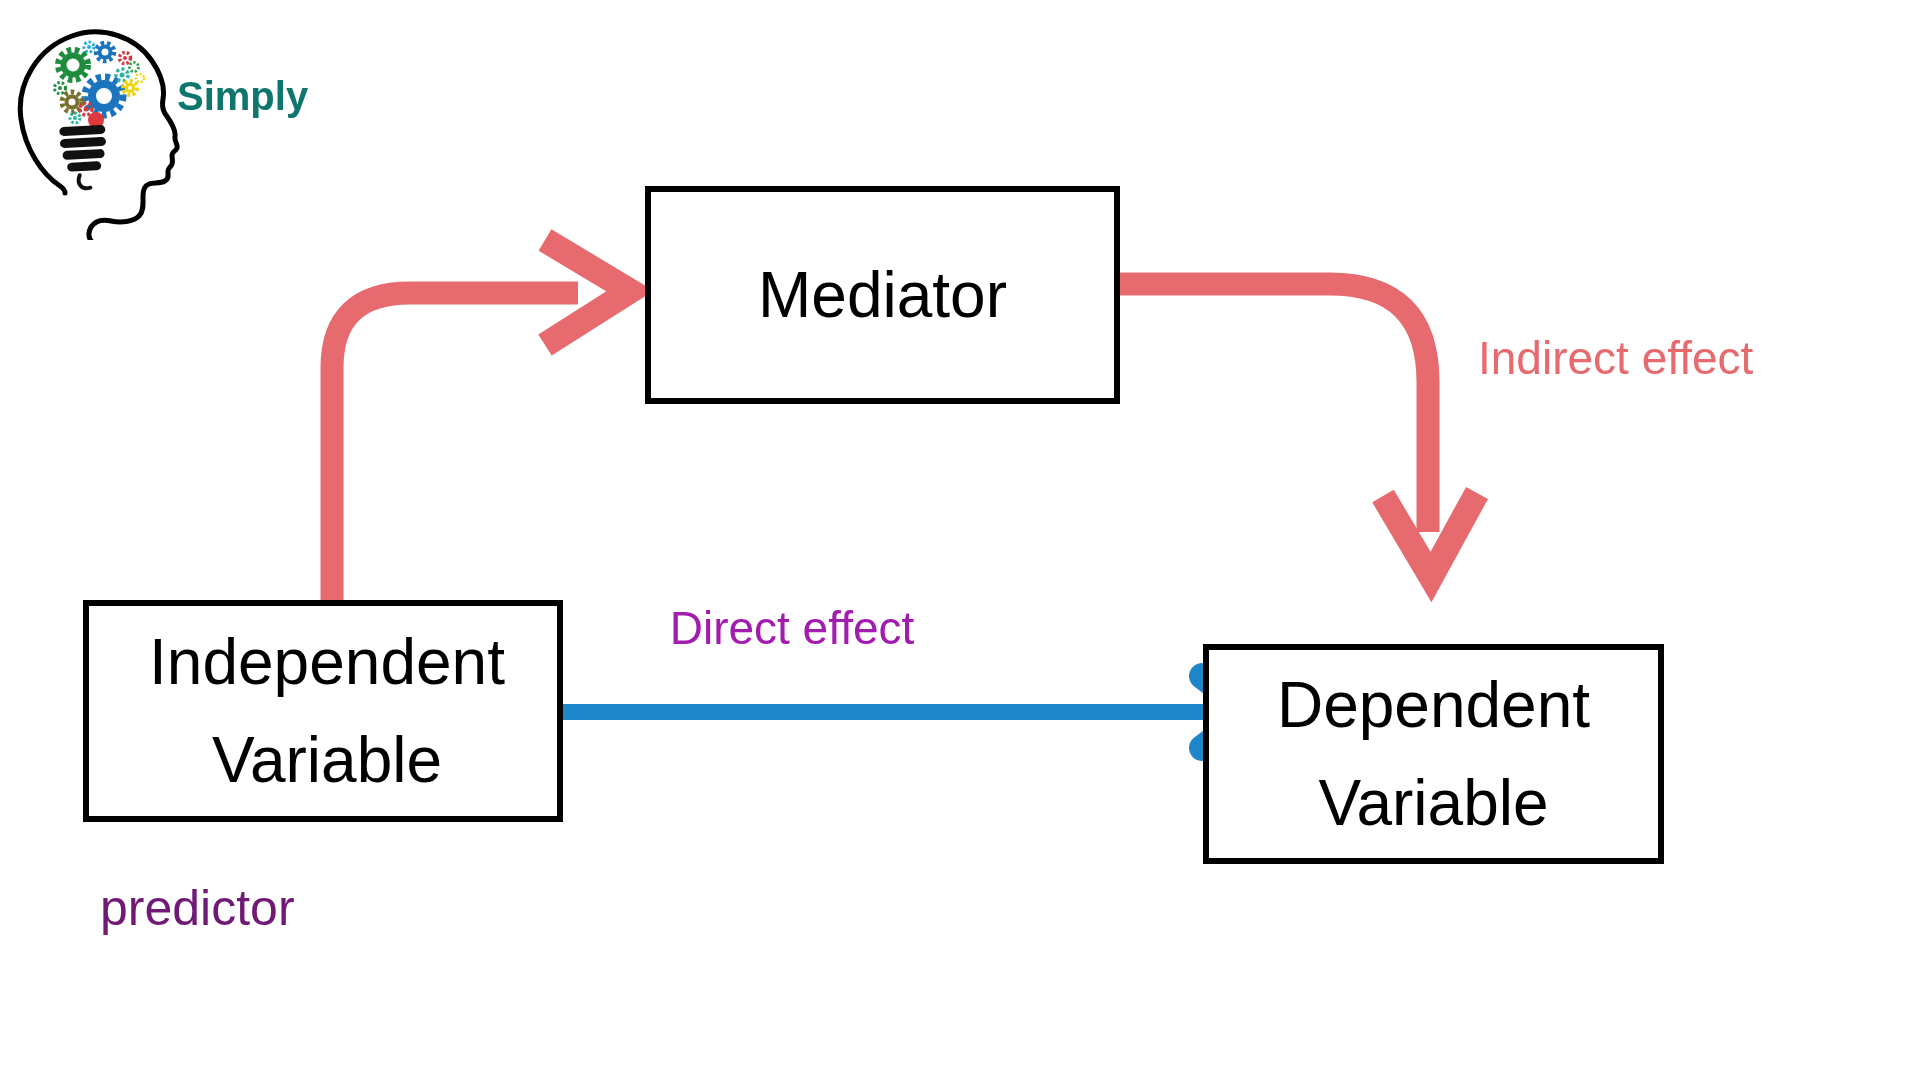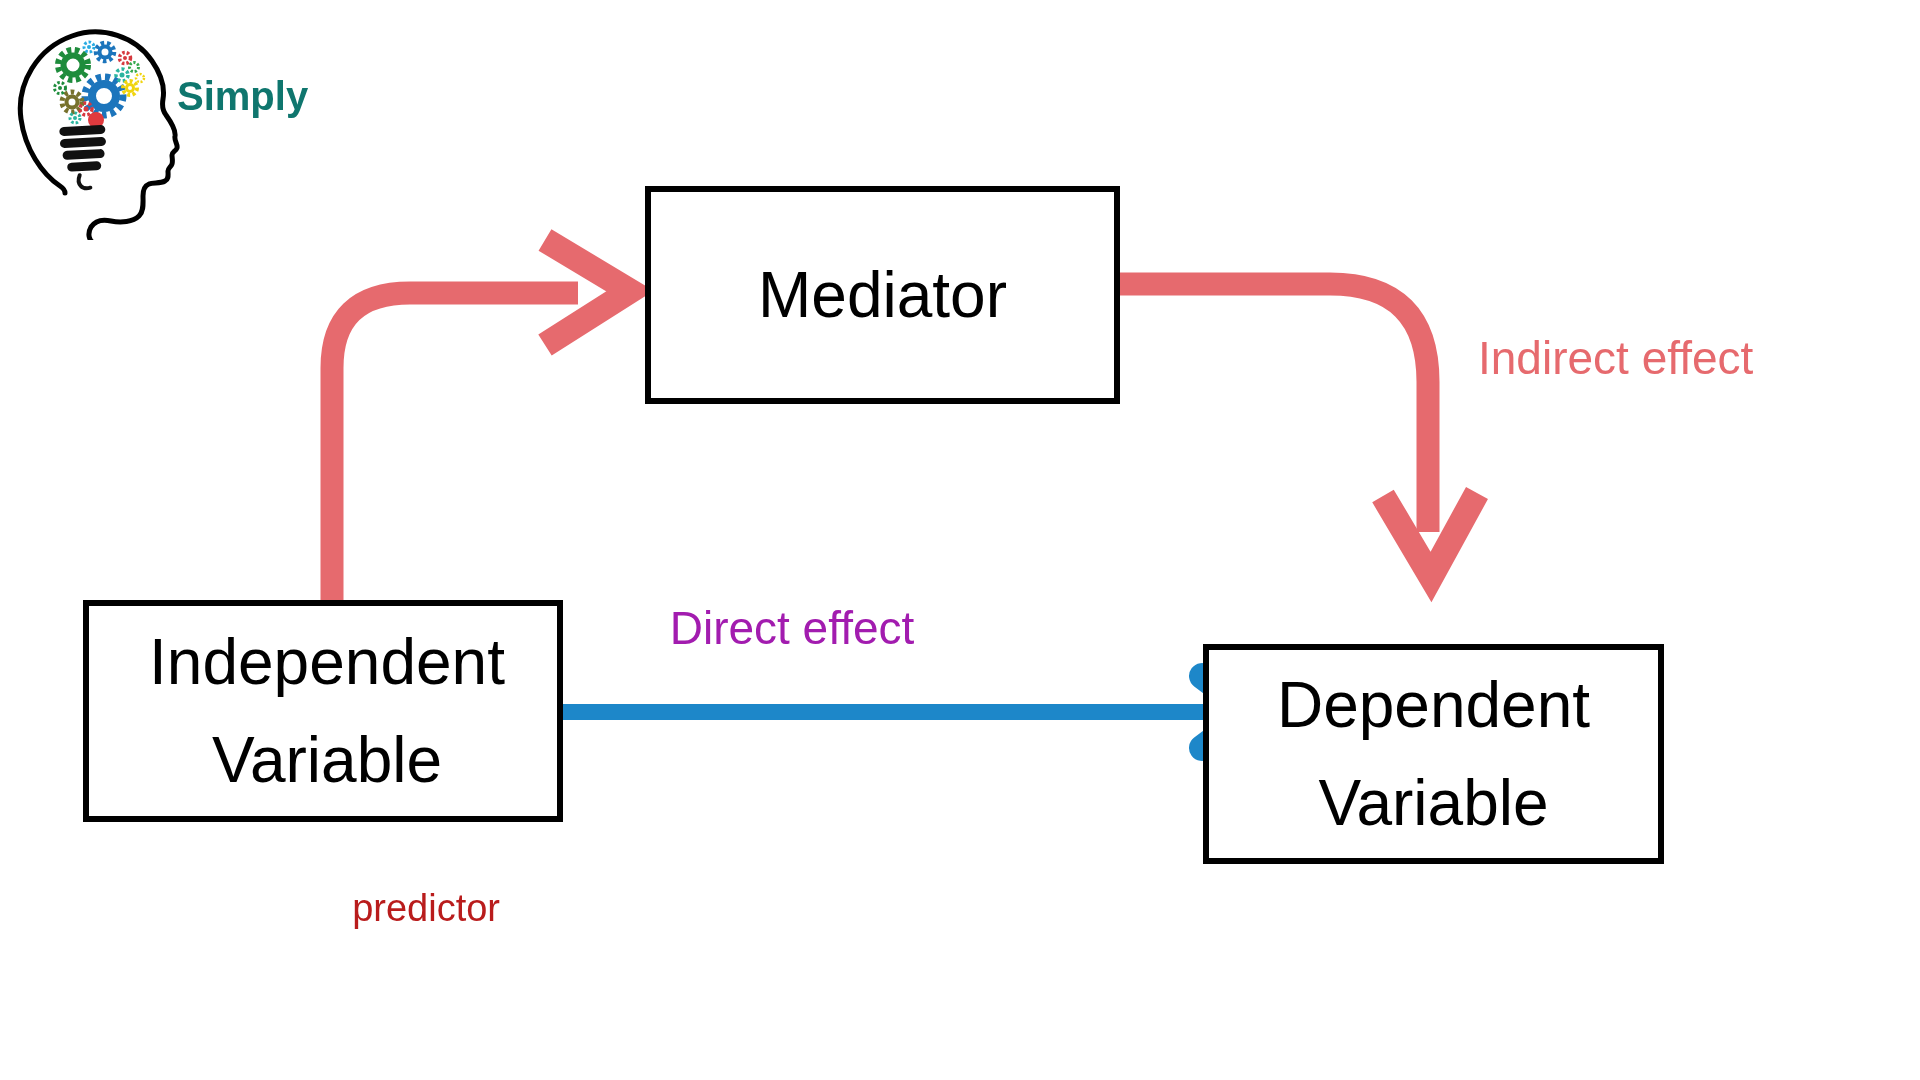--- a/index.html
+++ b/index.html
@@ -26,21 +26,21 @@
     display:flex;flex-direction:column;align-items:center;justify-content:center;
     font-size:64px;color:#000000;line-height:98px;
   }
   .node-mediator{left:645px;top:186px;width:475px;height:218px;}
   .node-independent{left:83px;top:600px;width:480px;height:222px;padding-left:8px;}
   .node-dependent{left:1203px;top:600px;width:461px;height:220px;margin-top:44px;}
   
   .edge-label{position:absolute;font-size:46px;line-height:64px;white-space:nowrap;}
   .label-direct{left:592px;top:596px;width:400px;text-align:center;color:#a21caf;}
   .label-indirect{left:1478px;top:326px;color:#e66a6e;}
-  .role-label{position:absolute;font-size:38px;line-height:64px;color:#b91c1c;width:400px;text-align:right;}
+  .role-label{position:absolute;font-size:50px;line-height:64px;color:#701a75;width:400px;text-align:left;}
   .label-predictor{left:100px;top:876px;}
   .label-outcome{left:1293px;top:876px;}
 </style>
 </head>
 <body>
 
 <div class="canvas">
 
   <svg class="logo-head" viewBox="0 0 170 215" aria-hidden="true">
 

